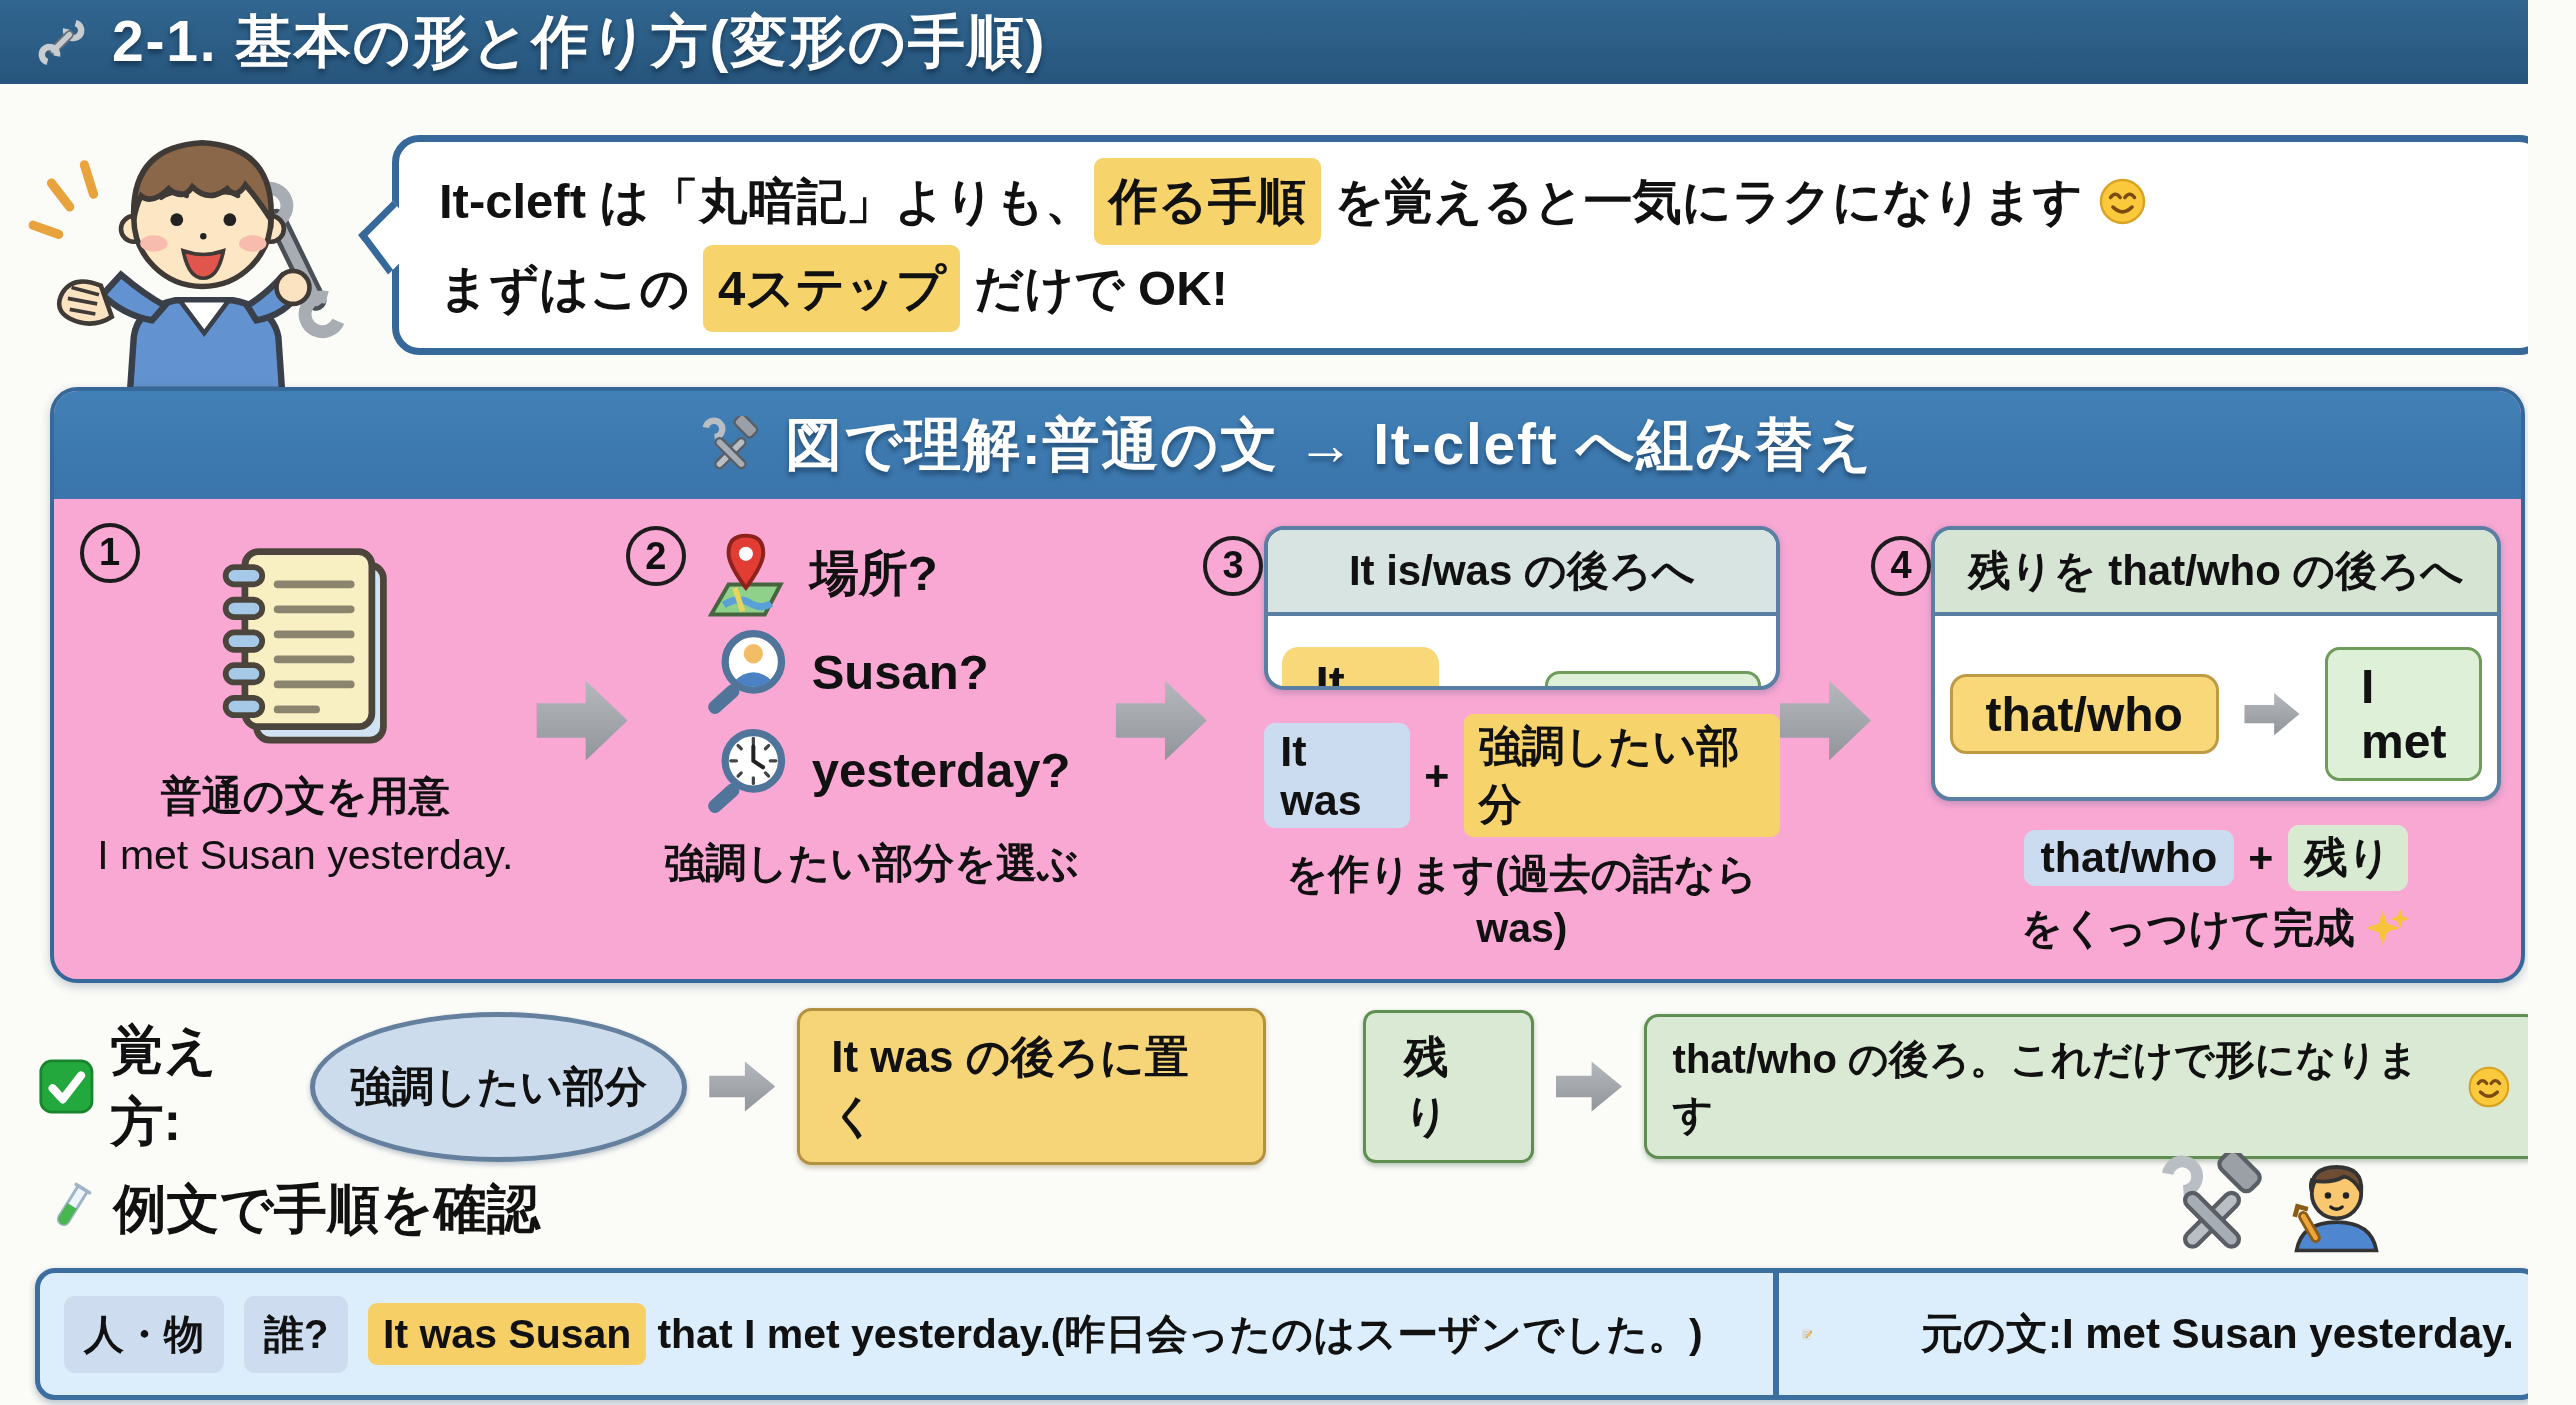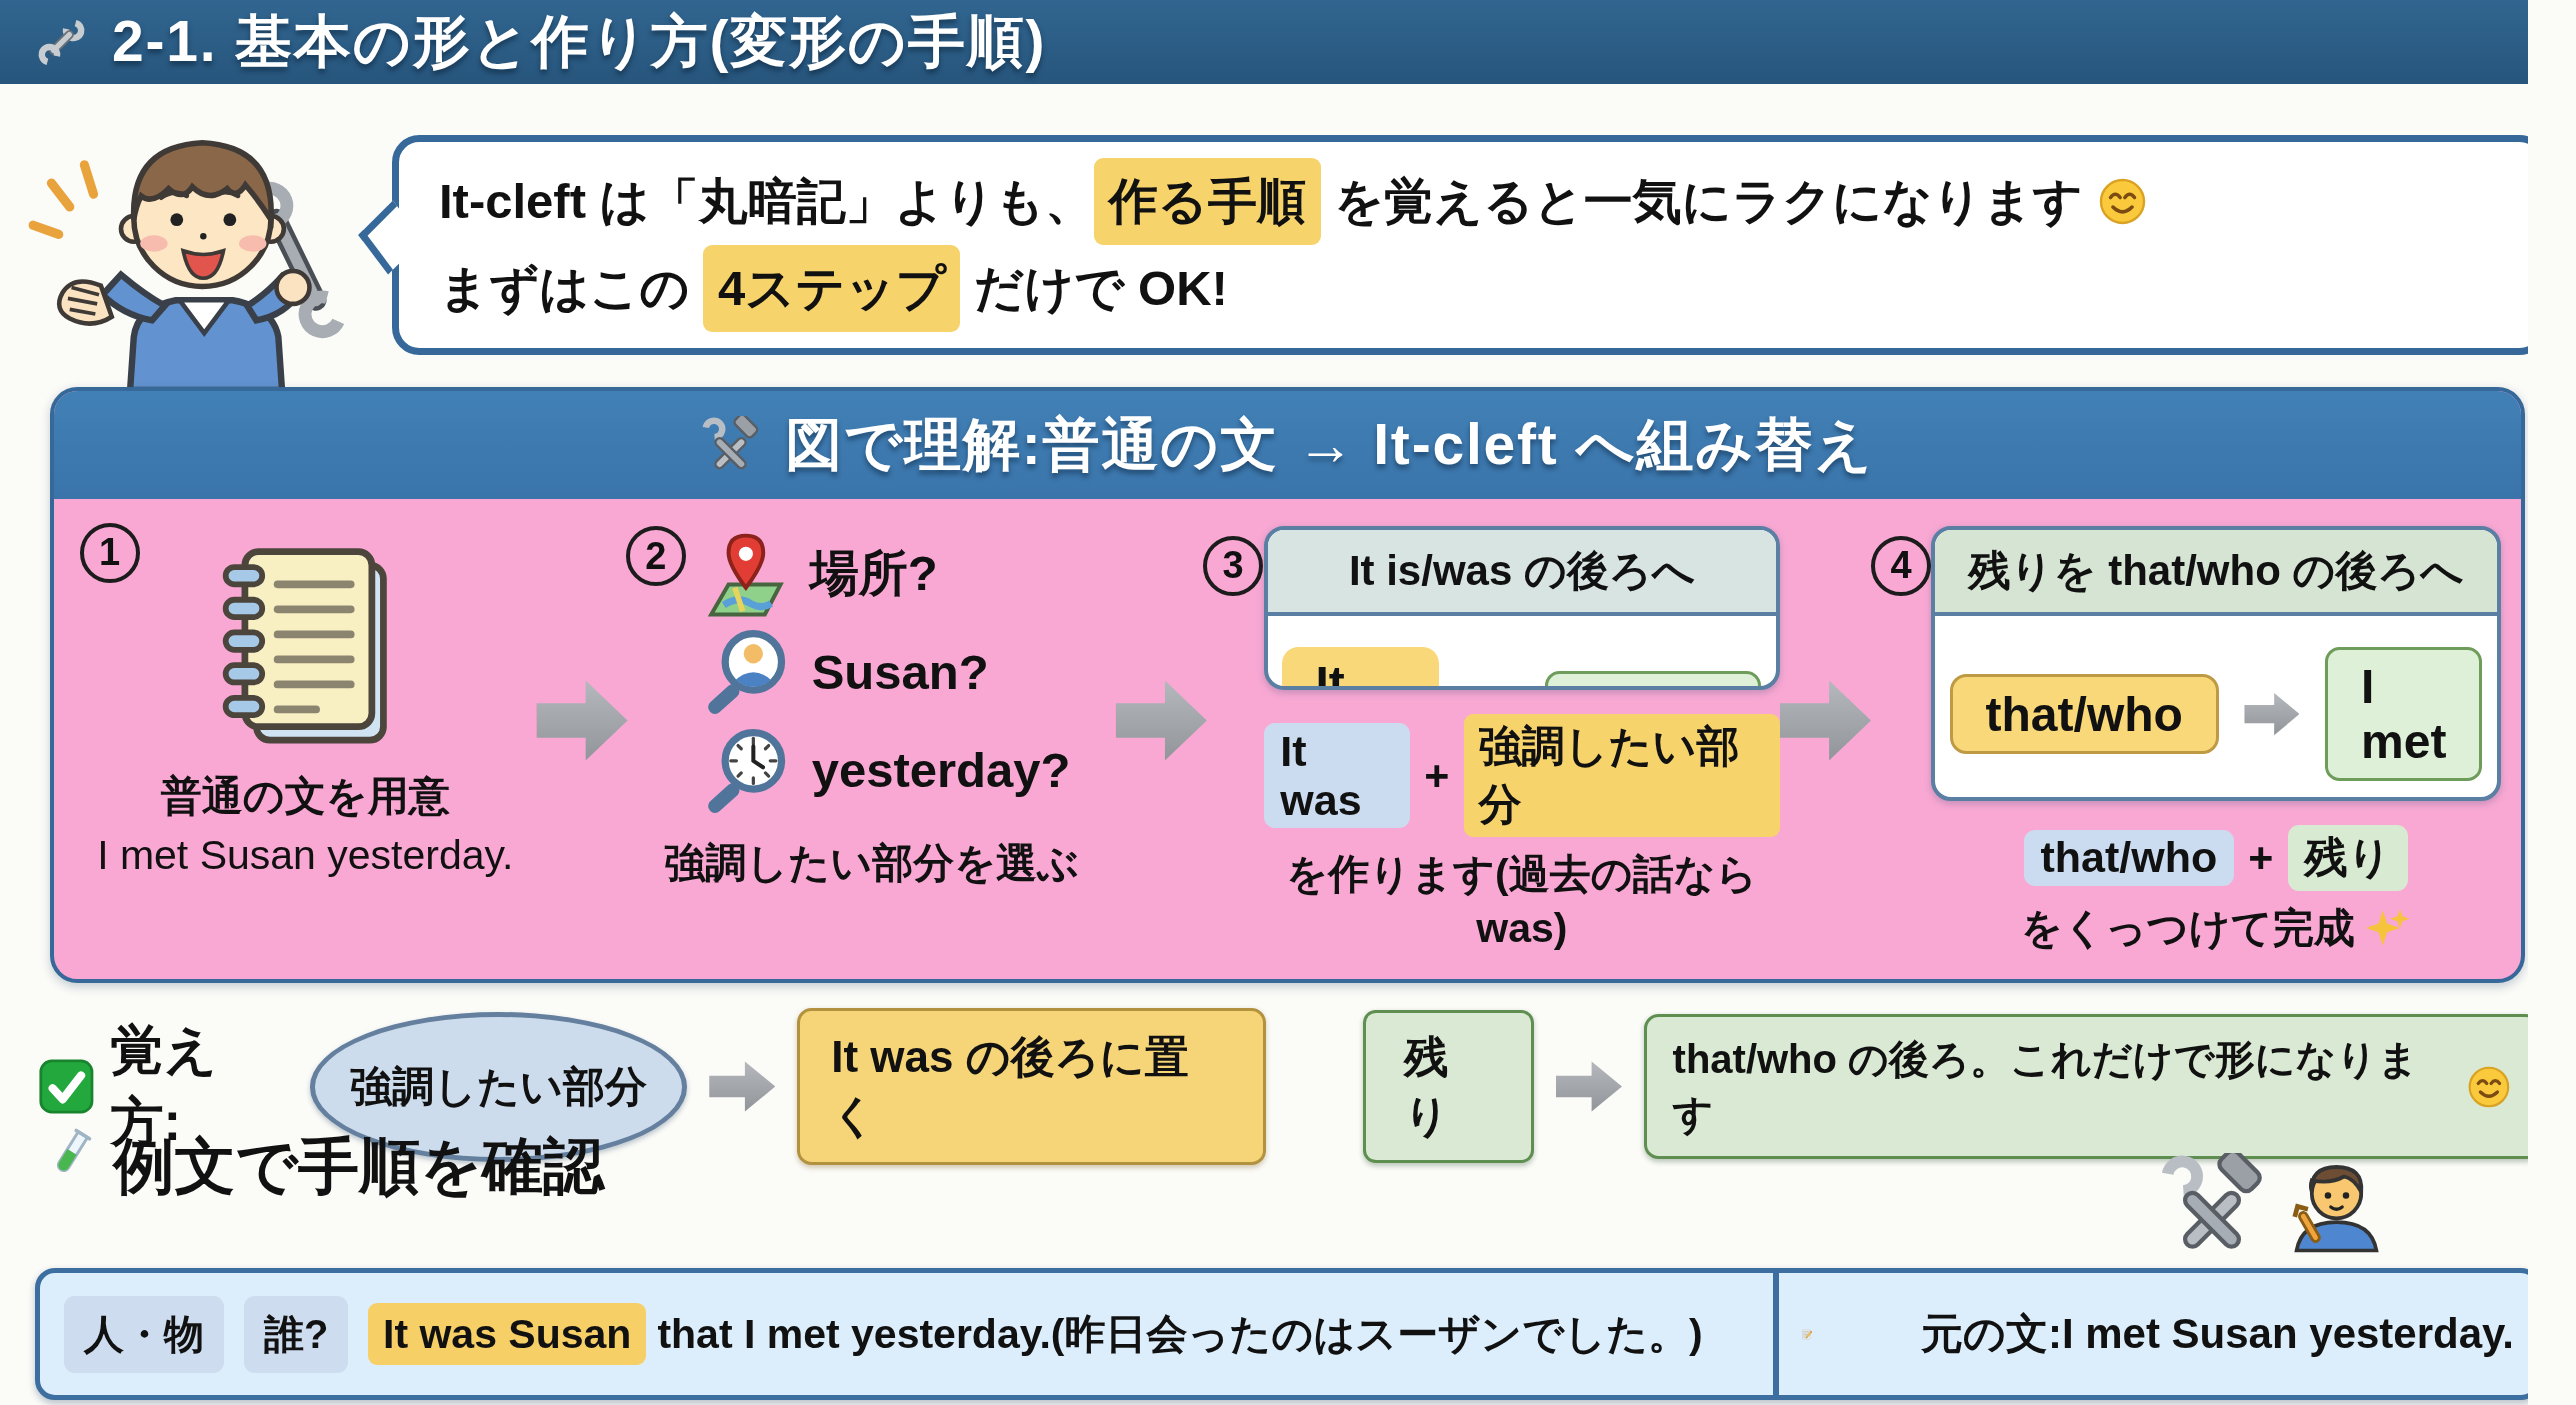--- a/index.html
+++ b/index.html
@@ -79,21 +79,21 @@
   .mem-label{display:flex;align-items:center;gap:14.6px;font-size:53px;font-weight:bold;}
   .ellipse{width:379px;height:150px;background:#cddcec;border:5.5px solid #64809e;border-radius:50%;display:flex;align-items:center;
            justify-content:center;font-size:42px;font-weight:bold;box-sizing:border-box;box-shadow:0 2.7px 5.5px rgba(40,70,100,.3);}
   .mem-yellow{background:#f6d578;border:3.7px solid #b3923f;border-radius:14.6px;padding:16.5px 31px;font-size:44px;font-weight:bold;box-shadow:0 2.7px 5.5px rgba(120,90,20,.3);}
   .spacer{width:53px;}
   .mem-green{background:#d9e9d3;border:3.7px solid #5e8e50;border-radius:12.8px;padding:14.6px 38px;font-size:44px;font-weight:bold;box-shadow:0 2.7px 5.5px rgba(40,80,40,.3);}
   .mem-green-long{background:#d9e9d3;border:3.7px solid #5e8e50;border-radius:14.6px;padding:14.6px 25.6px;font-size:40px;font-weight:bold;
                   display:flex;align-items:center;gap:9.1px;box-shadow:0 2.7px 5.5px rgba(40,80,40,.3);}
 
   
-  .ex-head{position:absolute;left:42px;top:1126px;display:flex;align-items:flex-start;gap:16.5px;font-size:61px;font-weight:bold;}
+  .ex-head{position:absolute;left:42px;top:1174px;display:flex;align-items:center;gap:16.5px;font-size:53px;font-weight:bold;}
   .deco{position:absolute;left:2159px;top:1151px;display:flex;align-items:flex-end;gap:24px;}
   .bottom-box{position:absolute;left:35px;top:1268px;width:2506px;height:132px;background:#dceefb;border:5.5px solid #3c6e9f;
               border-radius:20px;box-sizing:border-box;display:flex;overflow:hidden;box-shadow:0 3.7px 7.3px rgba(40,70,100,.3);}
   .cell-l{flex:1;display:flex;align-items:center;gap:20px;padding:0 24px;}
   .cell-r{width:763px;border-left:6.4px solid #3c6e9f;display:flex;align-items:center;gap:14.6px;padding:8px 22px;box-sizing:border-box;}
   .tag{background:#cddcee;border-radius:11px;padding:11px 20px;font-size:40px;font-weight:bold;flex:0 0 auto;}
   .sentence{font-size:41px;font-weight:bold;display:flex;align-items:center;flex-wrap:nowrap;white-space:pre;}
   .sent-hl{background:#f7cf67;border-radius:9.1px;padding:7.3px 14.6px;}
   .orig{font-size:42px;font-weight:bold;white-space:pre;}
 </style>

